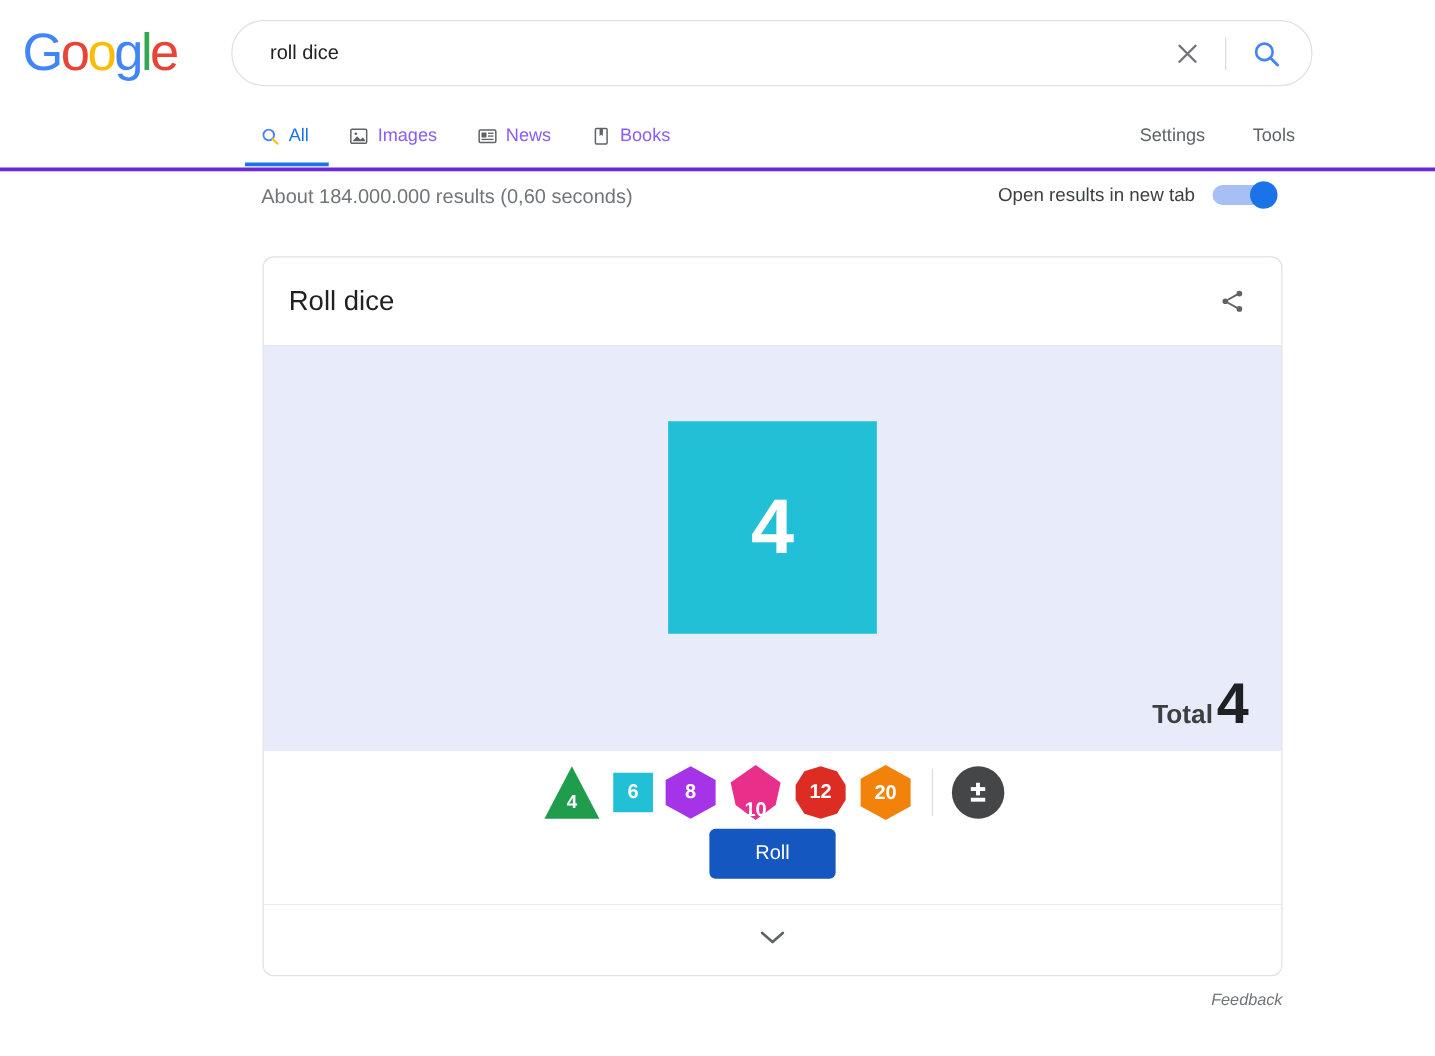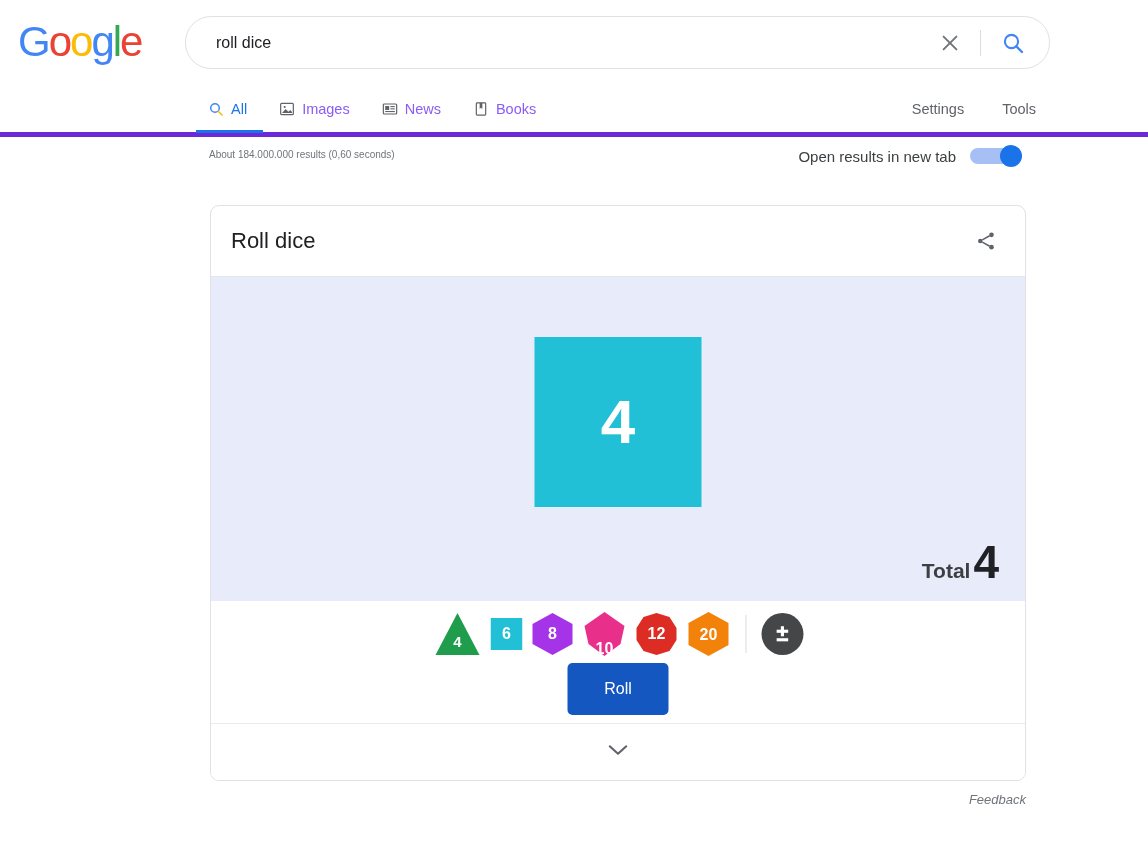--- a/index.html
+++ b/index.html
@@ -65,21 +65,21 @@
     width: 48px; height: 44px;
     display: flex; align-items: center; justify-content: center;
     margin-right: 12px;
     cursor: pointer;
   }
 
   
   .navwrap {
     position: relative;
     height: 52px;
-    border-bottom: 5px solid #6d28d9;
+    border-bottom: 3px solid #6d28d9;
   }
   .navtabs {
     position: absolute;
     left: 196px; top: 0;
     display: flex;
     align-items: flex-start;
     height: 52px;
   }
   .tab {
     display: flex;
@@ -120,21 +120,21 @@
   }
 
   
   .inforow {
     position: relative;
     height: 46px;
   }
   .resultstats {
     position: absolute;
     left: 209px; top: 12px;
-    font-size: 10px;
+    font-size: 16px;
     color: #70757a;
   }
   .newtab {
     position: absolute;
     right: 126px; top: 8px;
     display: flex;
     align-items: center;
     gap: 14px;
   }
   .newtab-label {
@@ -283,21 +283,21 @@
     display: flex;
     align-items: center;
     justify-content: center;
     cursor: pointer;
   }
   .rollbtn {
     position: absolute;
     left: 50%;
     transform: translateX(-50%);
     top: 62px;
-    width: 101px; height: 52px;
+    width: 101px; height: 40px;
     background: #1557c0;
     color: #fff;
     border: none;
     border-radius: 5px;
     font-size: 16px;
     font-family: "Liberation Sans", sans-serif;
     cursor: pointer;
   }
 
   .expander {

